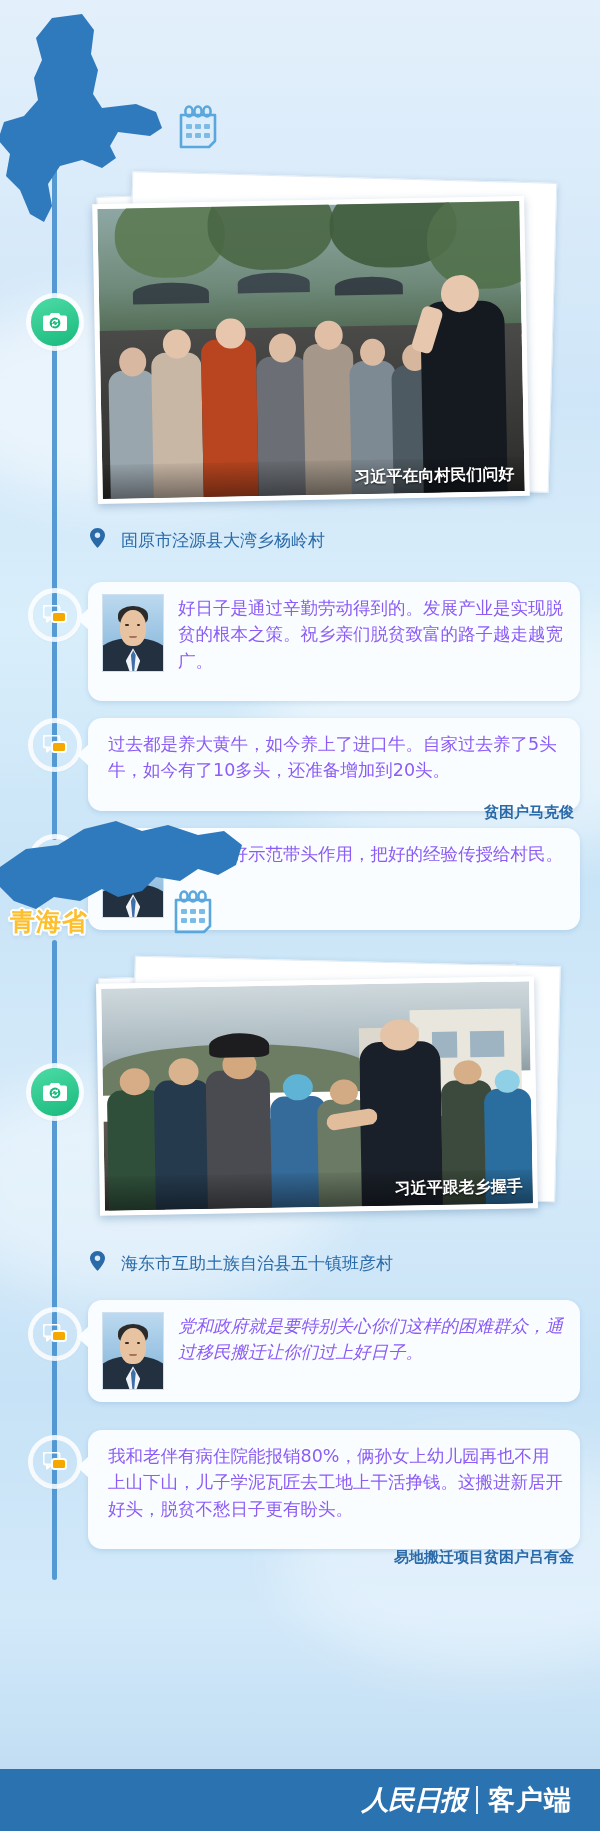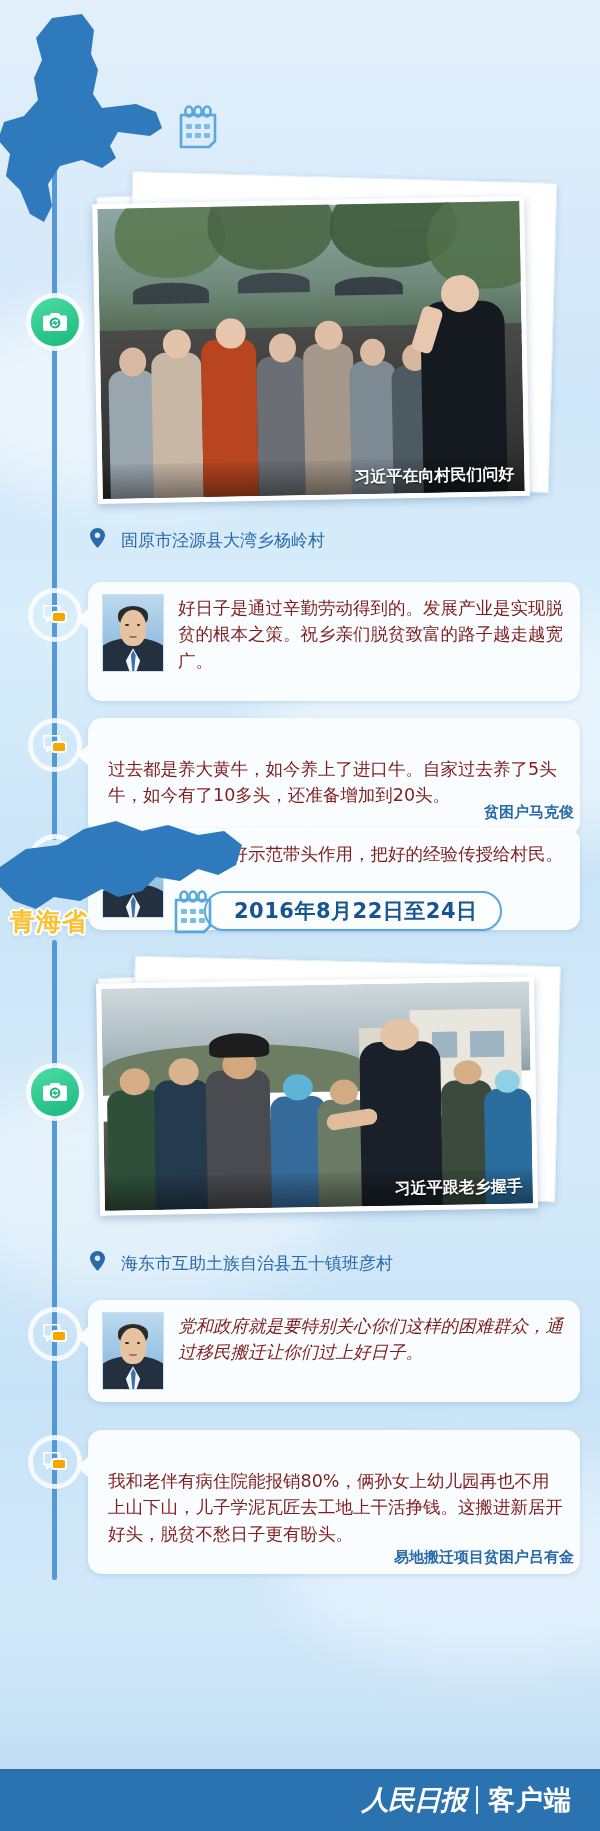--- a/index.html
+++ b/index.html
@@ -77,22 +77,22 @@
     font-size:17px;color:#2a6aa8;font-weight:500;}
 
   
   .bubble{position:absolute;background:#fafdff;border-radius:14px;
     box-shadow:0 2px 5px rgba(50,110,165,.16);display:flex;align-items:flex-start;}
   .bubble:after{content:"";position:absolute;left:-11px;top:26px;
     width:0;height:0;border-style:solid;border-width:11px 12px 11px 0;
     border-color:transparent #fafdff transparent transparent;}
   .bub-ava{width:62px;height:78px;flex:0 0 auto;margin:12px 0 12px 14px;
     border:1px solid #cfe1f1;overflow:hidden;position:relative;background:#8fb9dd;}
-  .bub-txt{padding:13px 16px 27px 14px;font-size:17.5px;line-height:1.5;color:#7f1d1d;}
-  .bub-txt.noava{padding-left:20px;margin-top:25px;}
+  .bub-txt{padding:13px 16px 27px 14px;font-size:17.5px;line-height:1.5;color:#8b5cf6;}
+  .bub-txt.noava{padding-left:20px;}
   .attrib{position:absolute;right:26px;font-size:15px;color:#2a6aa8;font-weight:bold;margin-top:14px;}
 
   
   .footer{position:absolute;left:0;bottom:0;width:600px;height:62px;background:#2a72b0;
     display:flex;align-items:center;justify-content:flex-end;padding-right:28px;}
   .footer-logo{display:flex;align-items:center;gap:10px;color:#fff;}
   .f-rm{font-family:"DejaVu Serif","Liberation Serif",serif;font-style:italic;
     font-size:27px;font-weight:bold;letter-spacing:-1px;}
   .f-bar{width:2px;height:28px;background:#fff;opacity:.9;}
   .f-kh{font-size:27px;font-weight:bold;letter-spacing:1px;}
@@ -313,21 +313,20 @@
         <g fill="#7cbbe6">
           <rect x="11" y="21" width="6" height="5" rx="1"></rect>
           <rect x="20" y="21" width="6" height="5" rx="1"></rect>
           <rect x="29" y="21" width="6" height="5" rx="1"></rect>
           <rect x="11" y="30" width="6" height="5" rx="1"></rect>
           <rect x="20" y="30" width="6" height="5" rx="1"></rect>
           <rect x="29" y="30" width="6" height="5" rx="1"></rect>
         </g>
       </svg>
     </div>
-    <div class="date-pill">2016年8月22日至24日</div>
   </div>
 </div>
 
 <div class="cam-badge" style="left:31px;top:1068px;">
   <svg width="26" height="22" viewBox="0 0 26 22">
     <path d="M9 2 h8 l1.6 2.4 H23 a2 2 0 0 1 2 2 V18 a2 2 0 0 1 -2 2 H3 a2 2 0 0 1 -2 -2 V6.4 a2 2 0 0 1 2 -2 h4.4 Z" fill="#fff"></path>
     <circle cx="13" cy="12" r="5.4" fill="#19b97d"></circle>
     <path d="M9.6 12 a3.4 3.4 0 0 1 5.4 -2.7 l1 -1.2 v3.2 h-3.1 l1 -1.1 a2.1 2.1 0 0 0 -3.1 1.8 Z" fill="#fff"></path>
     <path d="M16.4 12 a3.4 3.4 0 0 1 -5.4 2.7 l-1 1.2 v-3.2 h3.1 l-1 1.1 a2.1 2.1 0 0 0 3.1 -1.8 Z" fill="#fff"></path>
   </svg>

